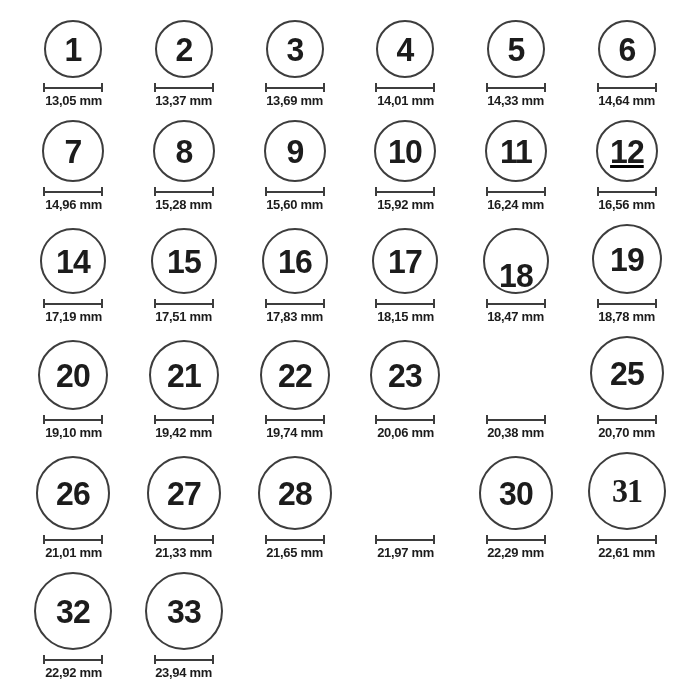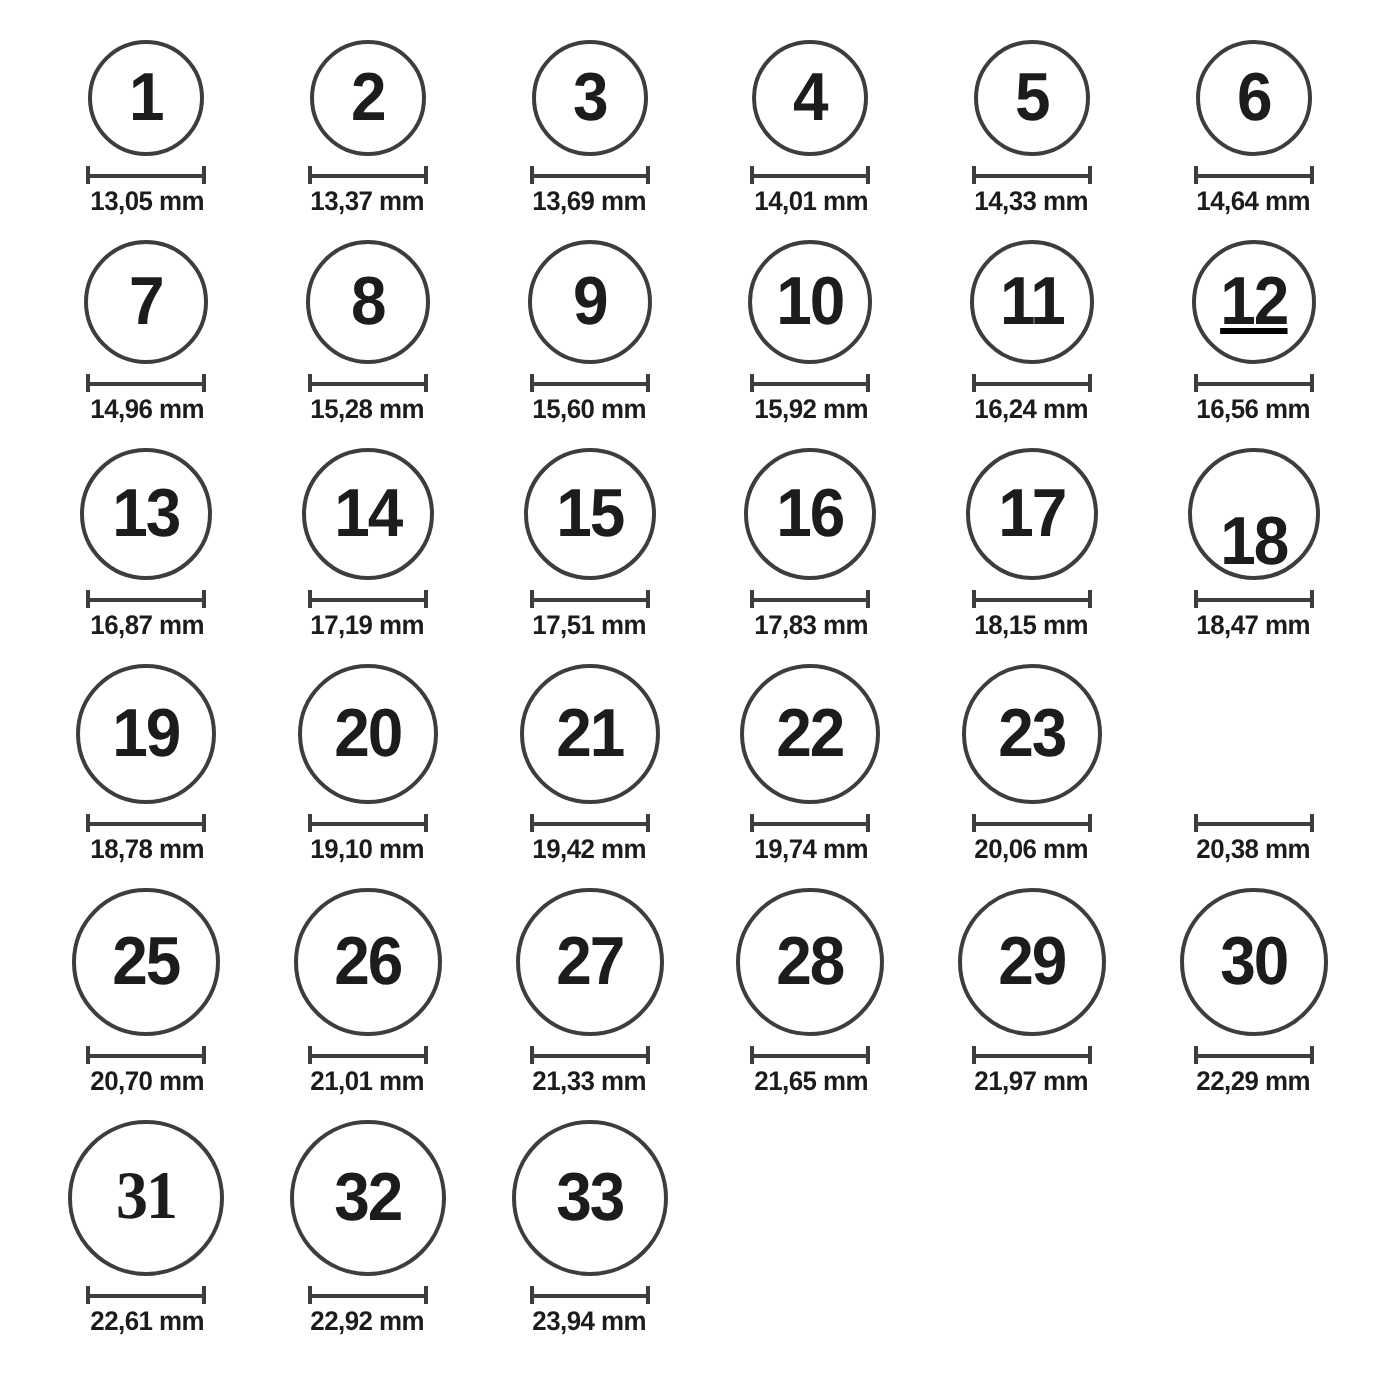--- a/index.html
+++ b/index.html
@@ -216,31 +216,20 @@
       <span class="num">12</span>
     </div>
     <div class="measure">
       <span class="tick left"></span>
       <span class="hline"></span>
       <span class="tick right"></span>
     </div>
     <div class="mm-label">16,56 mm</div>
   </div>
 
-  <div class="cell">
-    <div class="circle" style="width: 66px; height: 66px;">
-      <span class="num">13</span>
-    </div>
-    <div class="measure">
-      <span class="tick left"></span>
-      <span class="hline"></span>
-      <span class="tick right"></span>
-    </div>
-    <div class="mm-label">16,87 mm</div>
-  </div>
 
   <div class="cell">
     <div class="circle" style="width: 66px; height: 66px; text-align: right;">
       <span class="num">14</span>
     </div>
     <div class="measure">
       <span class="tick left"></span>
       <span class="hline"></span>
       <span class="tick right"></span>
     </div>
@@ -406,23 +395,20 @@
     </div>
     <div class="measure">
       <span class="tick left"></span>
       <span class="hline"></span>
       <span class="tick right"></span>
     </div>
     <div class="mm-label">21,65 mm</div>
   </div>
 
   <div class="cell">
-    <div class="circle" style="width: 74px; height: 74px;">
-      <span class="num">29</span>
-    </div>
     <div class="measure">
       <span class="tick left"></span>
       <span class="hline"></span>
       <span class="tick right"></span>
     </div>
     <div class="mm-label">21,97 mm</div>
   </div>
 
   <div class="cell">
     <div class="circle" style="width: 74px; height: 74px;">

